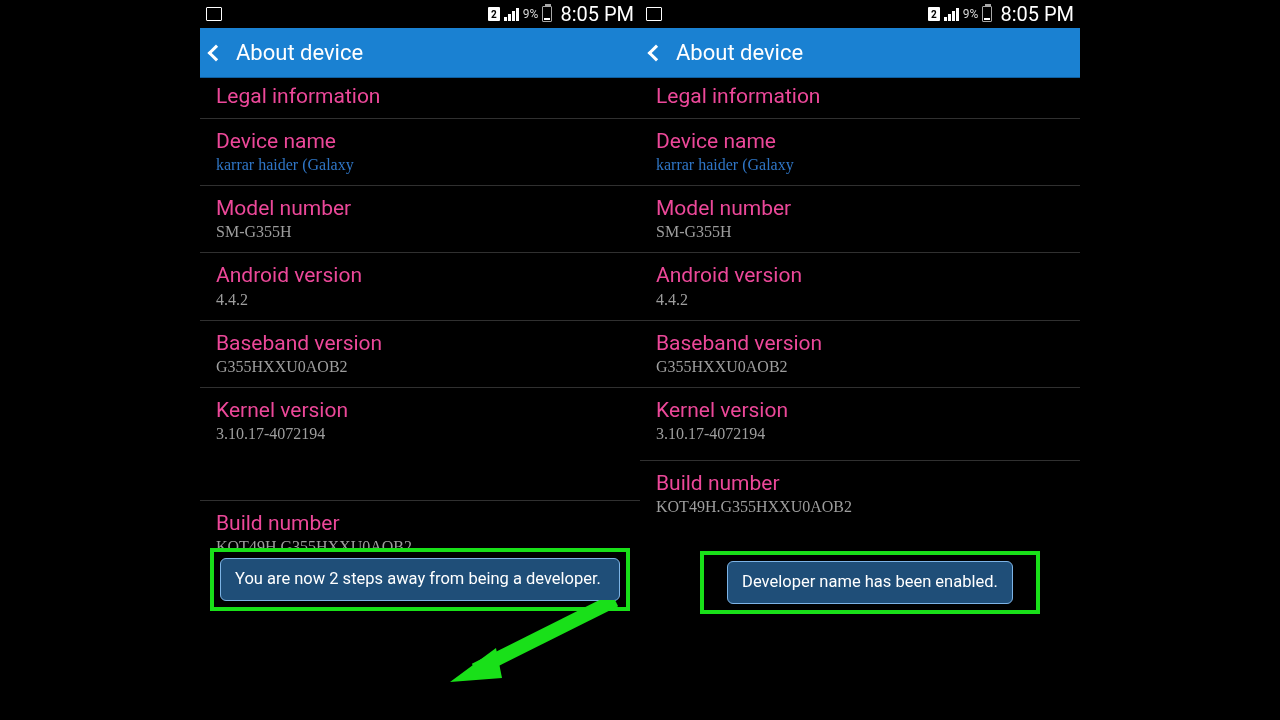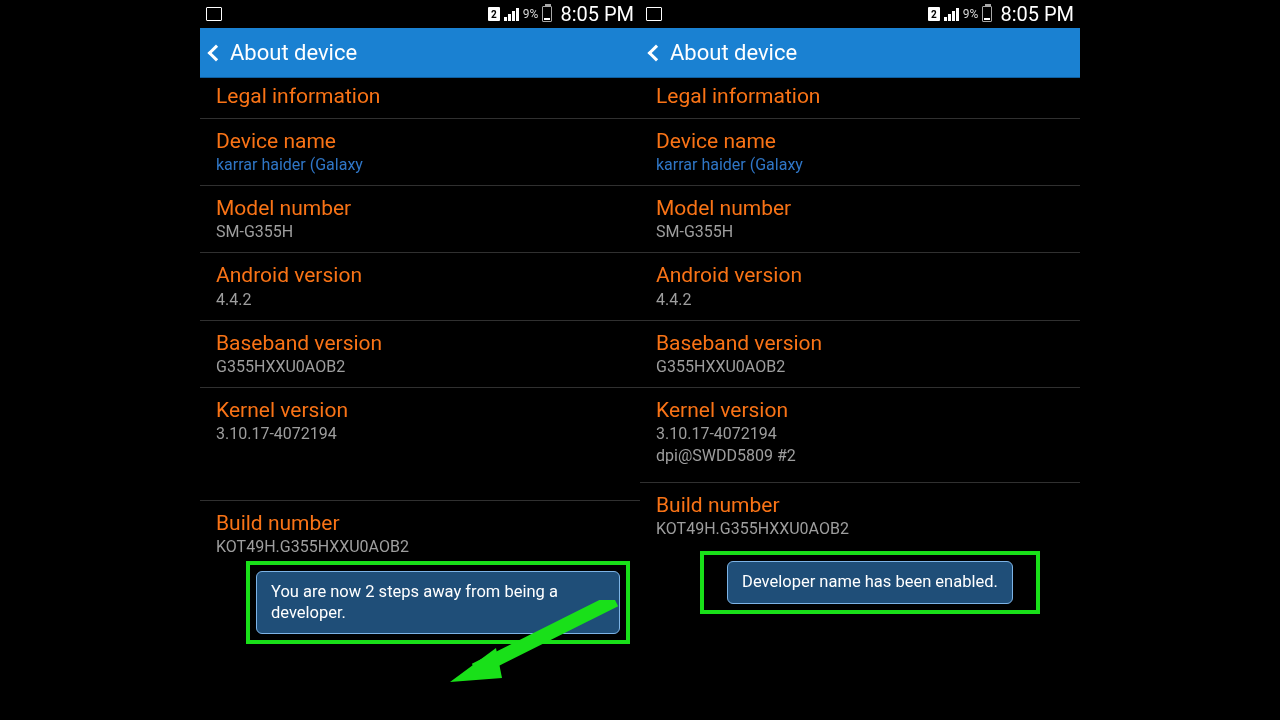--- a/index.html
+++ b/index.html
@@ -48,43 +48,43 @@
 
   
   .header {
     height: 50px;
     background: #1a81d2;
     display: flex;
     align-items: center;
     color: #fff;
     font-size: 22px;
     padding-left: 10px;
-    gap: 6px;
+    gap: 12px;
     font-weight: 400;
     border-bottom: 1px solid #0f5fa0;
   }
   .chevron-left {
     width: 12px; height: 12px;
     border-left: 3px solid #fff;
     border-bottom: 3px solid #fff;
     transform: rotate(45deg);
     margin-right: 2px;
   }
 
   
   .list { background:#000; }
   .row {
     padding: 10px 16px 10px 16px;
     border-bottom: 1px solid #303030;
     color:#fff;
     position: relative;
   }
   .row.first { padding-top: 6px; }
-  .row .title { font-size: 21px; color: #f97316; line-height: 1.15; }
-  .row .sub   { font-size: 16px; color: #9e9e9e; line-height: 1.25; margin-top: 2px; }
+  .row .title { font-size: 21px; color: #ec4899; line-height: 1.15; }
+  .row .sub   { font-size: 16px; color: #9e9e9e; line-height: 1.25; margin-top: 2px; font-family: Liberation Serif, serif; }
   .row .sub.link { color: #2f76c6; }
 
   
   .toast-wrap {
     position: absolute;
     left: 10px; right: 10px;
     border: 4px solid #19e019;
     padding: 6px;
     box-sizing: border-box;
   }
@@ -93,21 +93,21 @@
     border: 1px solid #7db4e6;
     border-radius: 6px;
     color: #fff;
     font-size: 16.5px;
     padding: 10px 14px;
     line-height: 1.25;
     box-shadow: 0 0 6px rgba(0,0,0,.6);
     width: fit-content;
     max-width: 100%;
   }
-  .phone.left  .toast-wrap { top: 561px; margin-left: 36px; }
+  .phone.left  .toast-wrap { top: 548px; }
   .phone.left  .toast { width: 100%; }
   .phone.right .toast-wrap { top: 551px; left: 60px; right: 40px; }
   .phone.right .toast { margin: 0 auto; }
 
   
   .arrow {
     position: absolute;
     pointer-events: none;
   }
 </style>
@@ -220,21 +220,20 @@
         <div class="title">Android version</div>
         <div class="sub">4.4.2</div>
       </div>
       <div class="row">
         <div class="title">Baseband version</div>
         <div class="sub">G355HXXU0AOB2</div>
       </div>
       <div class="row" style="padding-bottom:16px;">
         <div class="title">Kernel version</div>
         <div class="sub">3.10.17-4072194</div>
-        <div class="sub">dpi@SWDD5809 #2</div>
       </div>
       <div class="row" style="border-bottom:none;">
         <div class="title">Build number</div>
         <div class="sub">KOT49H.G355HXXU0AOB2</div>
       </div>
     </div>
 
     <div class="toast-wrap">
       <div class="toast">Developer name has been enabled.</div>
     </div>

